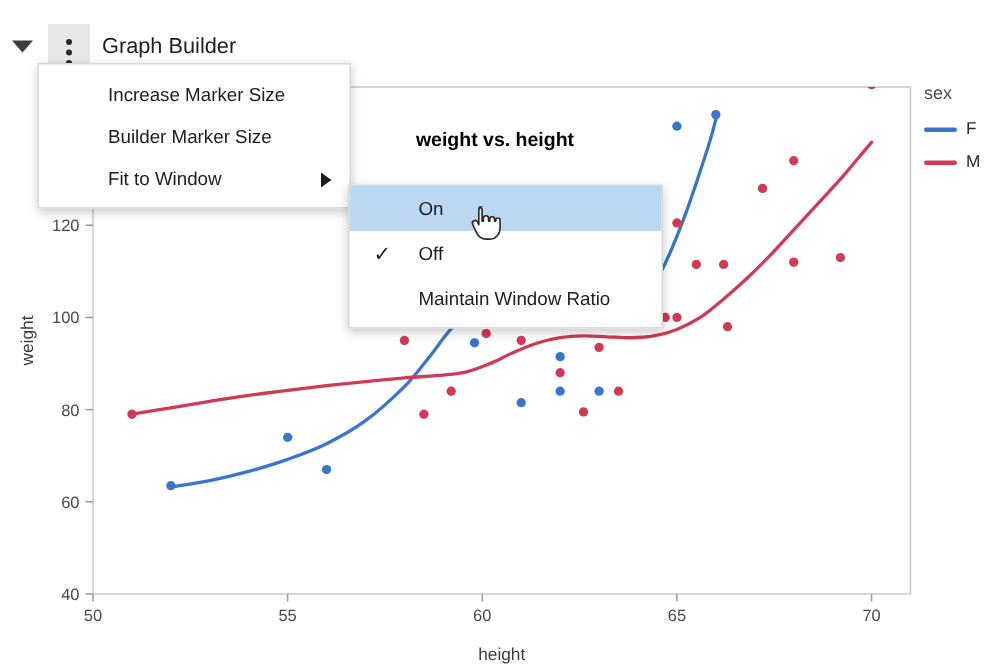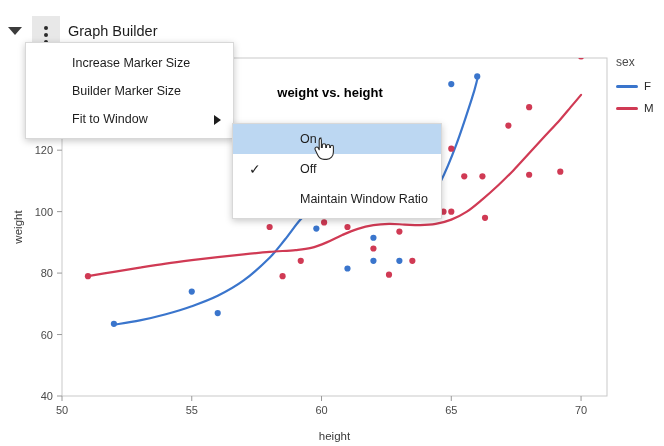--- a/index.html
+++ b/index.html
@@ -152,21 +152,21 @@
     background: #ffffff;
     border: 1px solid #d8d8d8;
     box-shadow: 0 2px 7px rgba(0,0,0,0.22);
     padding: 0 0 4px 0;
     z-index: 50;
   }
   .submenu-item {
     position: relative;
     height: 30px;
     line-height: 30px;
-    padding-left: 67px;
+    padding-left: 46px;
     font-size: 12.5px;
     color: #1d1d1d;
     white-space: nowrap;
     cursor: pointer;
   }
   .submenu-item.highlighted { background: #bcd7f2; }
   .check-mark {
     position: absolute;
     left: 16px; top: 0;
     font-size: 14px;

